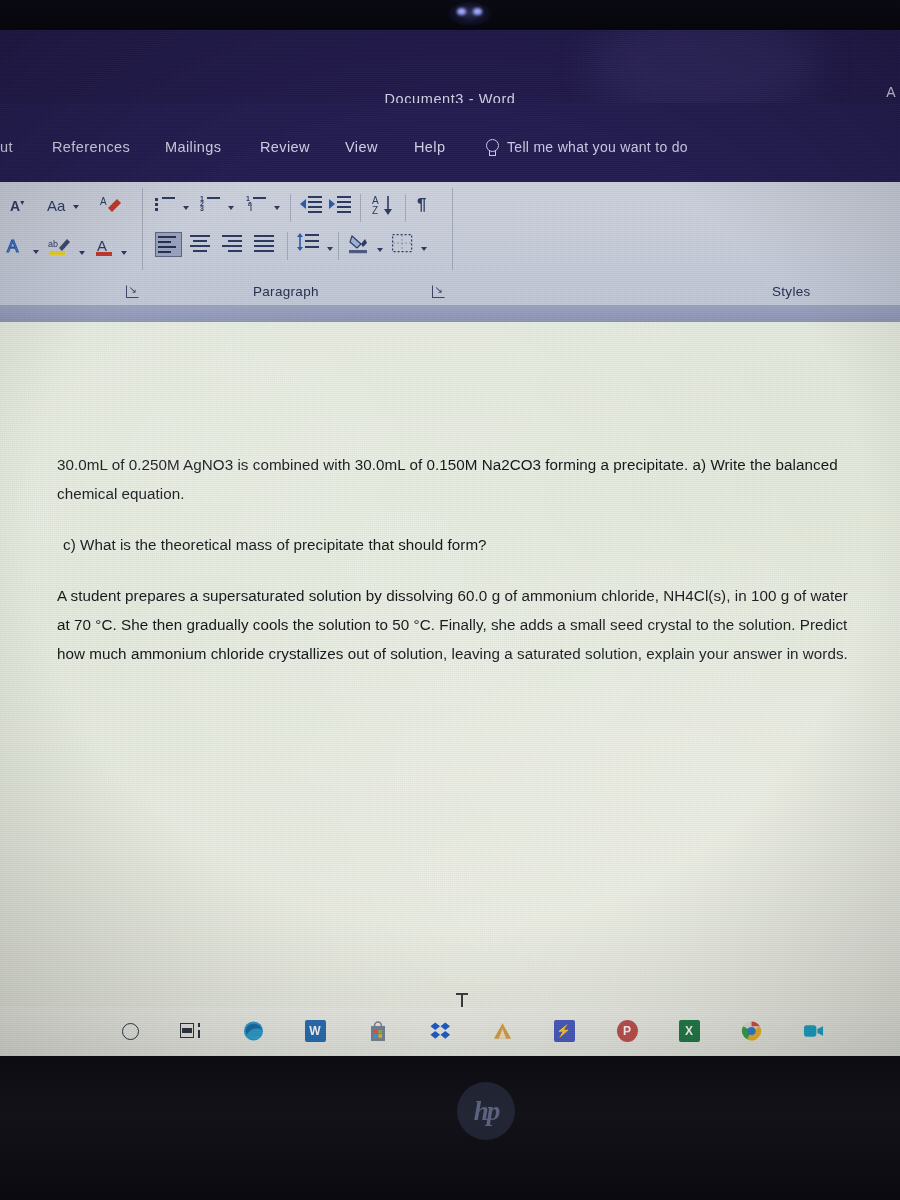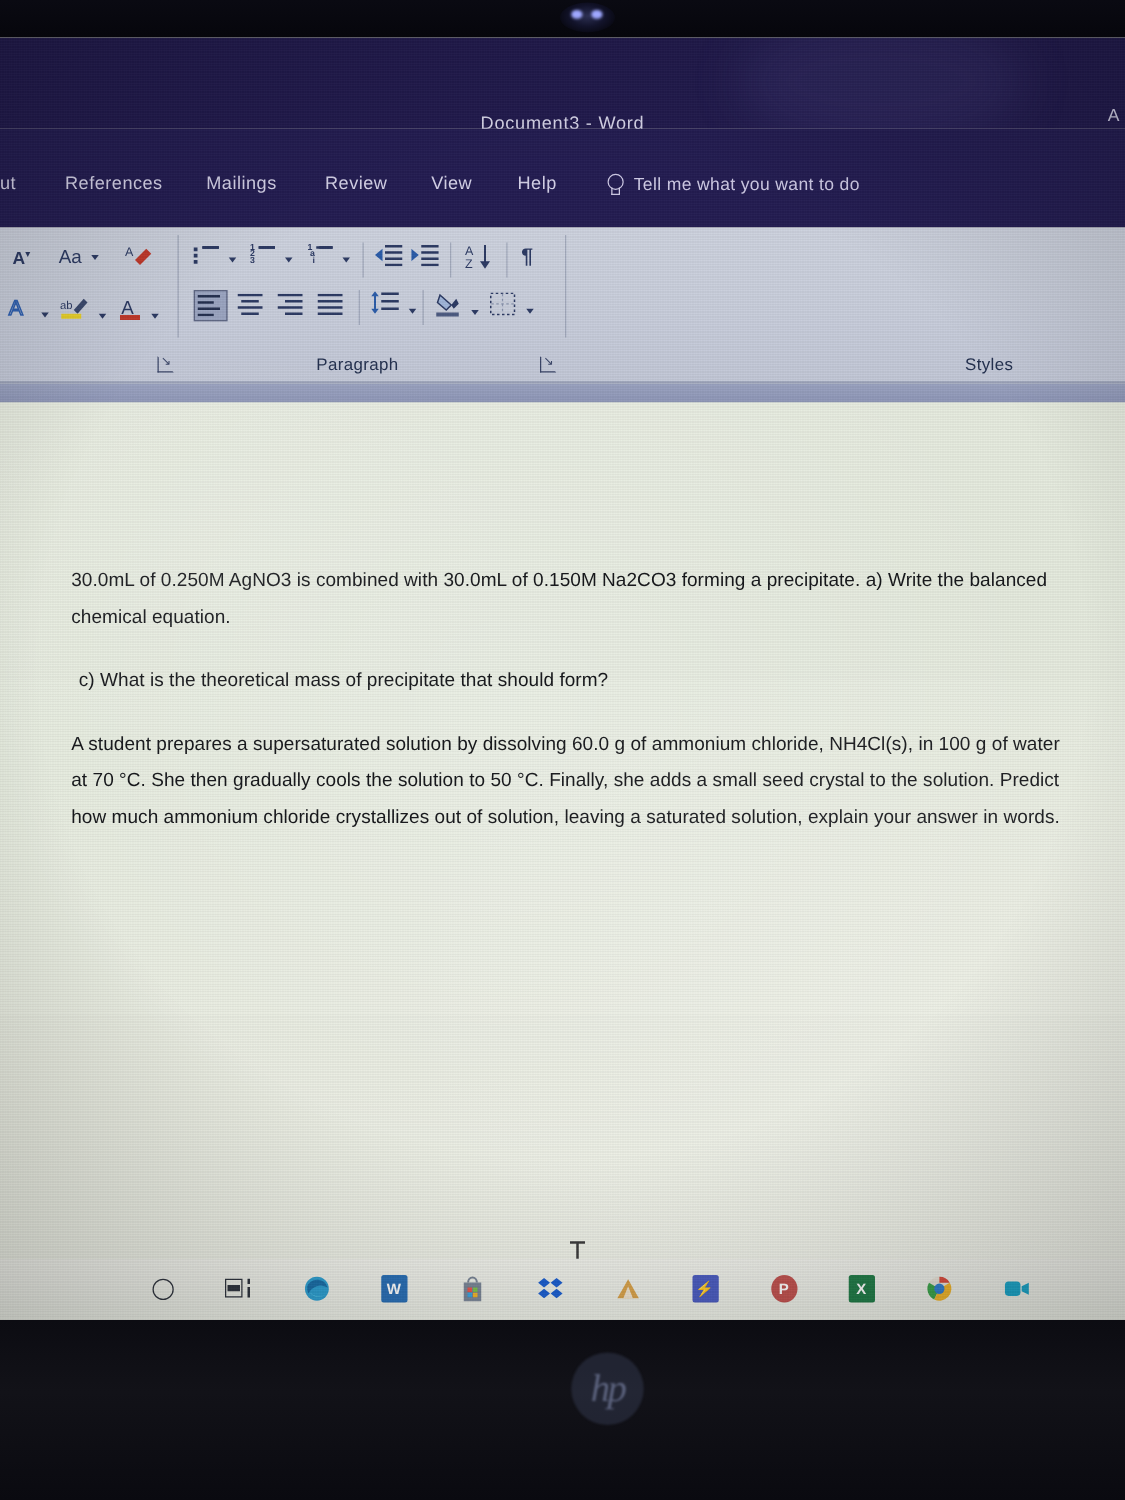--- a/index.html
+++ b/index.html
@@ -21,22 +21,22 @@
   .webcam .led { position:absolute; width:9px; height:7px; border-radius:50%;
     background:#9fa8ff; filter:blur(1.4px); top:6px; }
   .webcam .led.l { left:9px; }
   .webcam .led.r { left:25px; }
 
   .bezel-bottom { position:absolute; left:0; top:1056px; width:900px; height:144px;
     background:linear-gradient(180deg,#0c0c12 0%, #121218 40%, #0a0a10 100%); }
   .hp-logo { position:absolute; left:457px; top:1082px; width:58px; height:58px;
     border-radius:50%; background:rgba(70,78,110,0.33);
     display:flex; align-items:center; justify-content:center;
-    color:rgba(150,160,200,0.5); font-style:italic; font-weight:normal;
-    font-size:31px; letter-spacing:-2px; filter:blur(0.7px);
+    color:rgba(150,160,200,0.5); font-style:italic; font-weight:bold;
+    font-size:27px; letter-spacing:-2px; filter:blur(0.7px);
     font-family:"Liberation Serif", serif; }
 
   
   #screen { position:absolute; left:0; top:30px; width:900px; height:1026px;
     overflow:hidden; background:#e9eddf; }
 
   
   .titlebar { position:absolute; left:0; top:0; width:900px; height:73px;
     background:#221b4e; }
   .titlebar .glow { position:absolute; right:80px; top:-20px; width:230px; height:110px;

